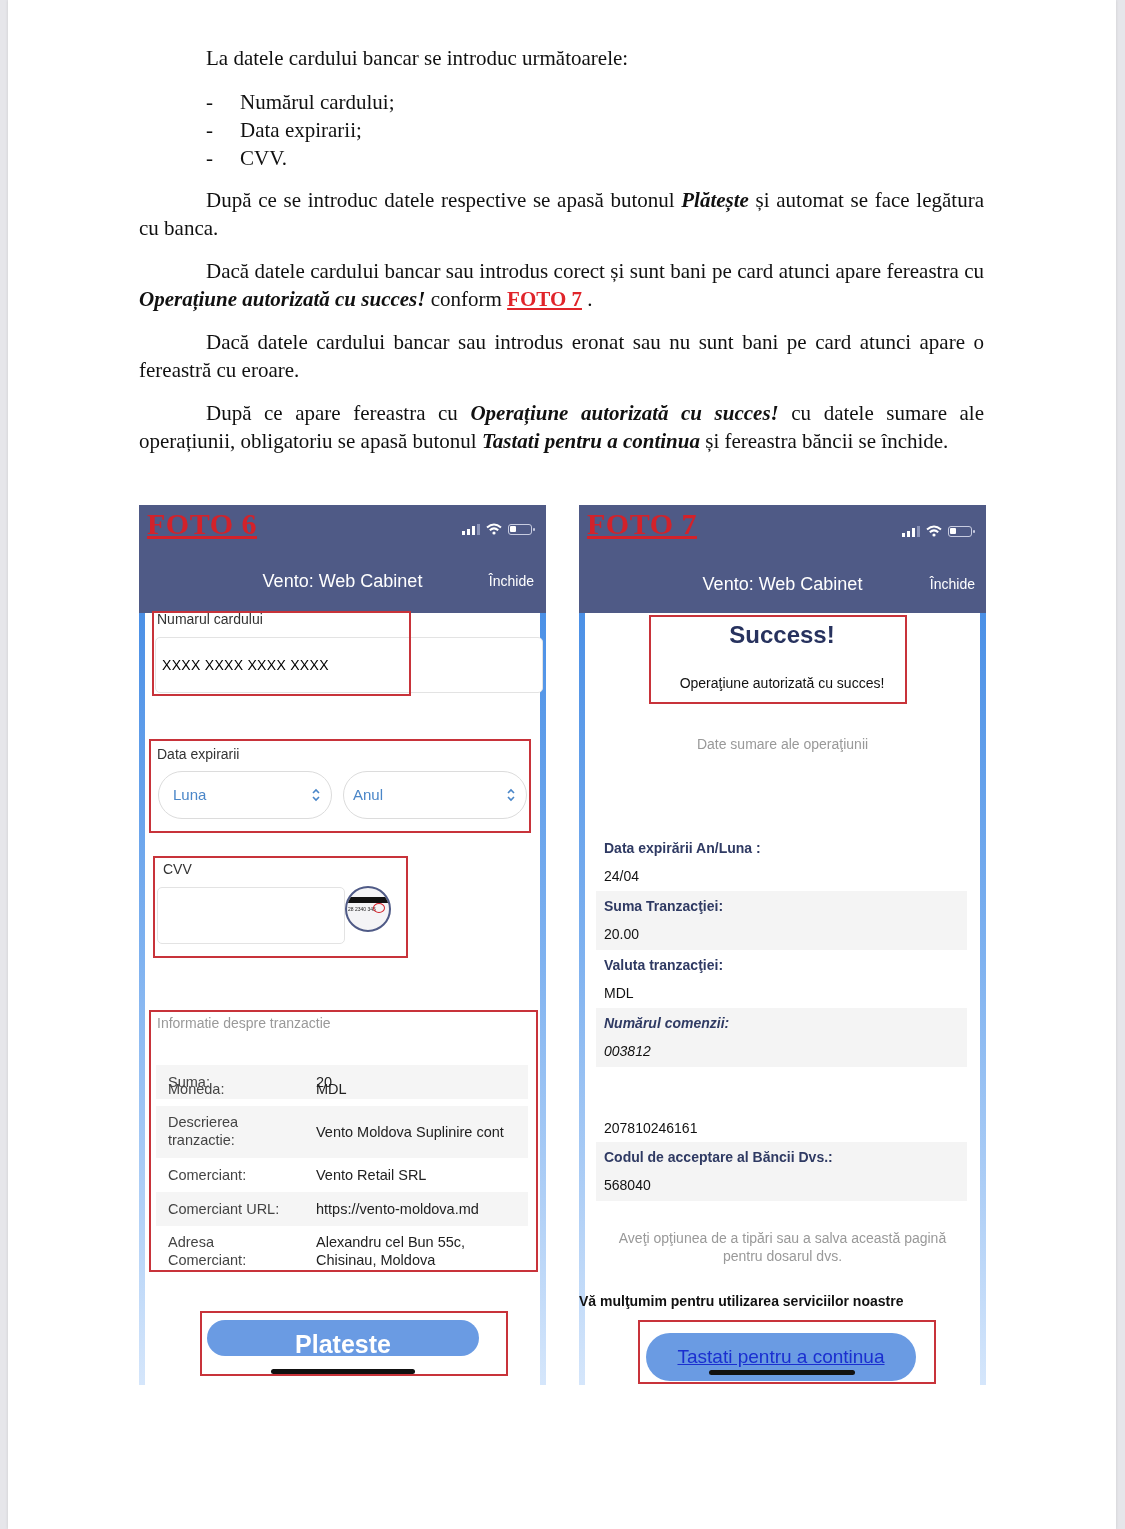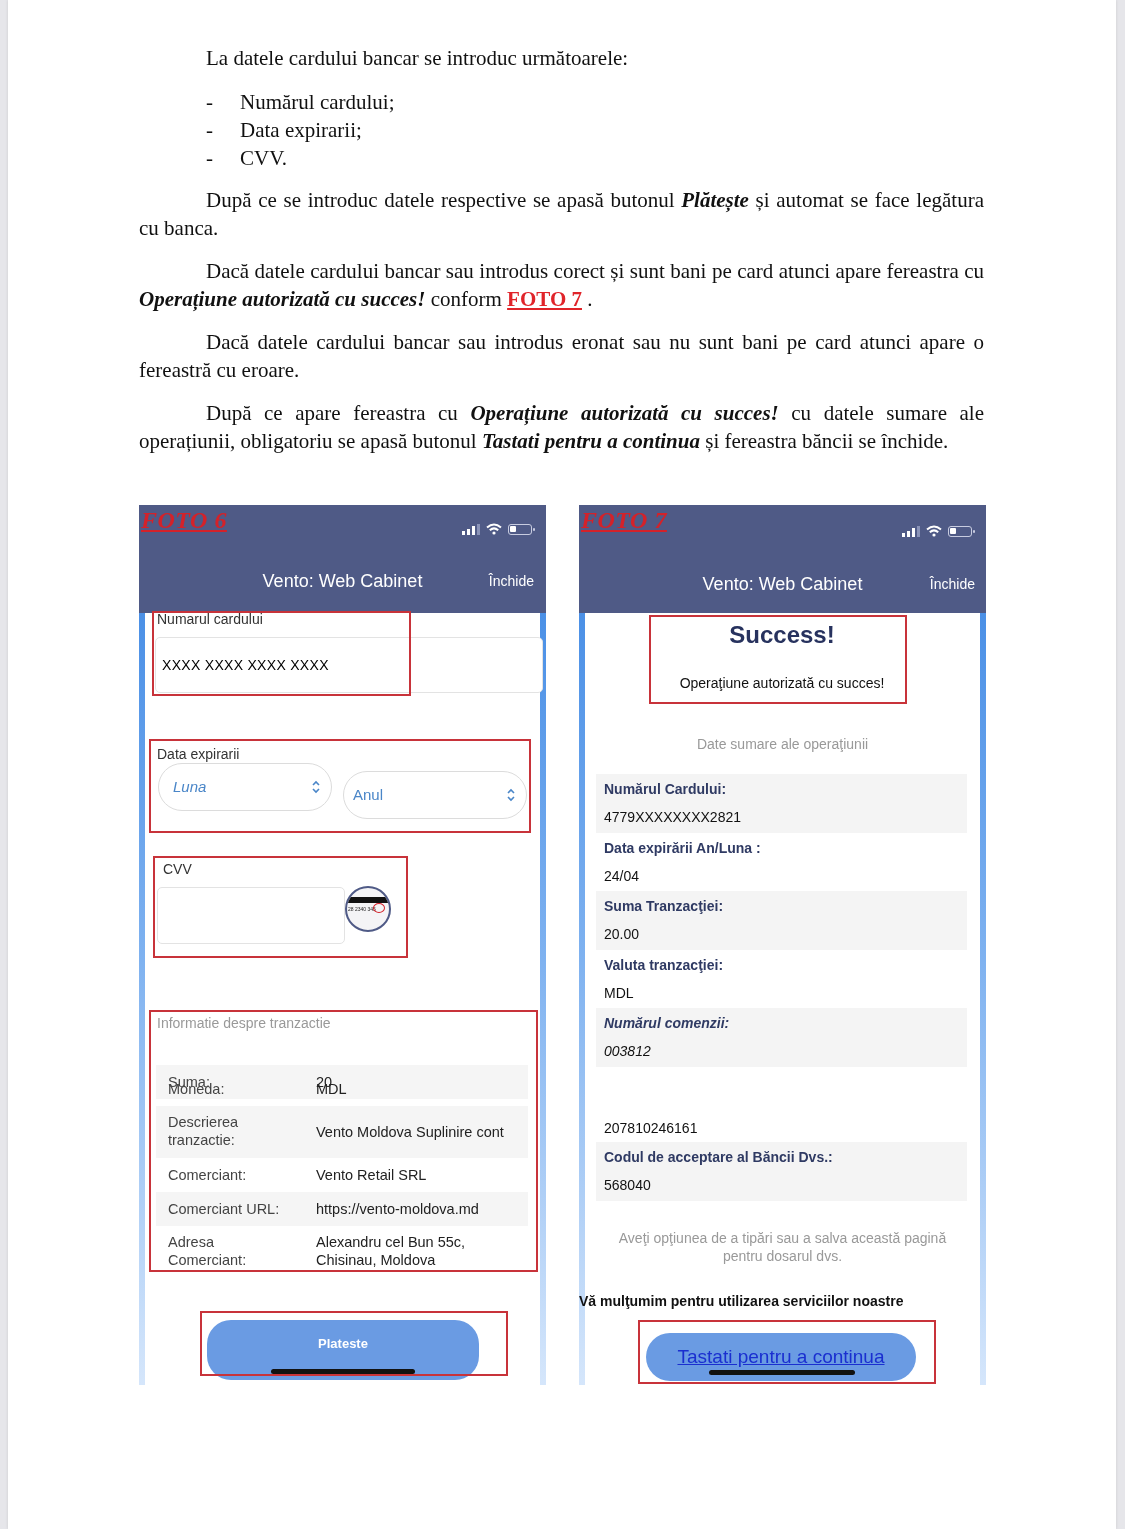--- a/index.html
+++ b/index.html
@@ -29,22 +29,22 @@
   .phone.p6 { left: 139px; }
   .phone.p7 { left: 579px; }
   .phone .edge-l, .phone .edge-r {
     position: absolute; top: 108px; width: 6px; height: 772px;
     background: linear-gradient(#4b90e6 0%, #7fb2f0 45%, #d5e6fb 100%);
   }
   .phone .edge-l { left: 0; }
   .phone .edge-r { right: 0; }
 
   .hdr { position: absolute; left: 0; top: 0; width: 100%; height: 108px; background: #4f5a86; }
-  .foto-label { position: absolute; left: 2px; top: 2px; font-family: "Liberation Serif", serif;
-                font-weight: bold; font-size: 24px; color: #d3222a; text-decoration: underline; letter-spacing: 0.5px; font-style: italic; }
+  .foto-label { position: absolute; left: 8px; top: 2px; font-family: "Liberation Serif", serif;
+                font-weight: bold; font-size: 30px; color: #d3222a; text-decoration: underline; letter-spacing: 0.5px; }
   .status { position: absolute; right: 14px; top: 18px; display: flex; align-items: center; gap: 6px; }
   .signal { display: flex; align-items: flex-end; gap: 2px; height: 11px; }
   .signal i { display: block; width: 3px; background: #fff; }
   .signal i:nth-child(1){height:4px}.signal i:nth-child(2){height:6px}.signal i:nth-child(3){height:9px}
   .signal i:nth-child(4){height:11px;background:#8a93b8}
   .wifi { width: 16px; height: 12px; }
   .battery { width: 24px; height: 11px; border: 1.5px solid #c8cce0; border-radius: 3px; position: relative; }
   .battery::before { content: ""; position: absolute; left: 1px; top: 1px; width: 6px; height: 6px; background: #fff; border-radius: 1px; }
   .battery::after { content: ""; position: absolute; right: -4px; top: 3px; width: 2px; height: 3px; background: #c8cce0; border-radius: 1px; }
   .app-title { position: absolute; left: 0; width: 100%; top: 66px; text-align: center; color: #fff; font-size: 18px; }
@@ -66,22 +66,22 @@
   .cvv-icon .stripe { position: absolute; left: 0; top: 9px; width: 100%; height: 6px; background: #111; }
   .cvv-icon .nums { position: absolute; left: 1px; top: 18px; font-size: 5px; color: #222; }
   .cvv-icon .ring { position: absolute; left: 26px; top: 15px; width: 12px; height: 10px; border: 1px solid #d3222a; border-radius: 50%; }
 
   .info-title { position: absolute; font-size: 14px; color: #999; }
   .info-row { position: absolute; left: 17px; width: 372px; font-size: 14.5px; color: #333; }
   .info-row.shade { background: #f5f5f5; }
   .info-row .k { position: absolute; left: 12px; color: #444; line-height: 18px; }
   .info-row .v { position: absolute; left: 160px; color: #222; line-height: 18px; }
 
-  .btn-pay { position: absolute; left: 68px; top: 815px; width: 272px; height: 60px; border-radius: 24px;
-             background: #6a9be3; color: #fff; font-size: 13px; font-weight: bold; text-align: center; line-height: 48px; }
+  .btn-pay { position: absolute; left: 68px; top: 815px; width: 272px; height: 36px; border-radius: 24px;
+             background: #6a9be3; color: #fff; font-size: 25px; font-weight: bold; text-align: center; line-height: 48px; }
   .home-bar { position: absolute; height: 5px; border-radius: 3px; background: #111; }
 
   
   .success-title { position: absolute; left: 70px; top: 116px; width: 266px; text-align: center; font-size: 24px; font-weight: bold; color: #27325e; }
   .success-msg { position: absolute; left: 70px; top: 170px; width: 266px; text-align: center; font-size: 14px; color: #111; }
   .summary-title { position: absolute; left: 0; width: 100%; top: 231px; text-align: center; font-size: 14px; color: #999; }
   .srow { position: absolute; left: 17px; width: 371px; }
   .srow.shade { background: #f4f4f4; }
   .srow .k { position: absolute; left: 8px; font-size: 14px; font-weight: bold; color: #2f3a63; line-height: 17px; width: 362px; }
   .srow .v { position: absolute; left: 8px; font-size: 14px; color: #111; }
@@ -134,21 +134,21 @@
       <span class="app-title">Vento: Web Cabinet</span>
       <span class="close-link">Închide</span>
     </div>
 
     <span class="lbl" style="left:18px;top:106px;">Numarul cardului</span>
     <div class="inp" style="left:16px;top:132px;width:388px;height:56px;"></div>
     <span class="placeholder" style="left:23px;top:152px;">XXXX XXXX XXXX XXXX</span>
     <div class="redbox" style="left:13px;top:106px;width:259px;height:85px;"></div>
 
     <span class="lbl" style="left:18px;top:241px;">Data expirarii</span>
-    <div class="sel" style="left:19px;top:258px;width:174px;font-style:italic;">
+    <div class="sel" style="left:19px;top:266px;width:174px;">
       <span class="t">Luna</span>
       <svg class="chev" viewBox="0 0 10 16">
           <path d="M2 6 L5 3 L8 6 M2 10 L5 13 L8 10" stroke="#4a86c8" stroke-width="1.6" fill="none"></path>
         </svg>
     </div>
     <div class="sel" style="left:204px;top:266px;width:184px;">
       <span class="t" style="left:9px;">Anul</span>
       <svg class="chev" viewBox="0 0 10 16">
           <path d="M2 6 L5 3 L8 6 M2 10 L5 13 L8 10" stroke="#4a86c8" stroke-width="1.6" fill="none"></path>
         </svg>
@@ -218,24 +218,20 @@
       <span class="app-title">Vento: Web Cabinet</span>
       <span class="close-link">Închide</span>
     </div>
 
     <span class="success-title">Success!</span>
     <span class="success-msg">Operaţiune autorizată cu succes!</span>
     <div class="redbox" style="left:70px;top:110px;width:258px;height:89px;"></div>
 
     <span class="summary-title">Date sumare ale operaţiunii</span>
 
-    <div class="srow shade" style="top:269px;height:59px;">
-      <span class="k" style="top:7px;">Numărul Cardului:</span>
-      <span class="v" style="top:35px;">4779XXXXXXXX2821</span>
-    </div>
     <div class="srow" style="top:328px;height:58px;">
       <span class="k" style="top:7px;">Data expirării An/Luna :</span>
       <span class="v" style="top:35px;">24/04</span>
     </div>
     <div class="srow shade" style="top:386px;height:59px;">
       <span class="k" style="top:7px;">Suma Tranzacţiei:</span>
       <span class="v" style="top:35px;">20.00</span>
     </div>
     <div class="srow" style="top:445px;height:58px;">
       <span class="k" style="top:7px;">Valuta tranzacţiei:</span>

